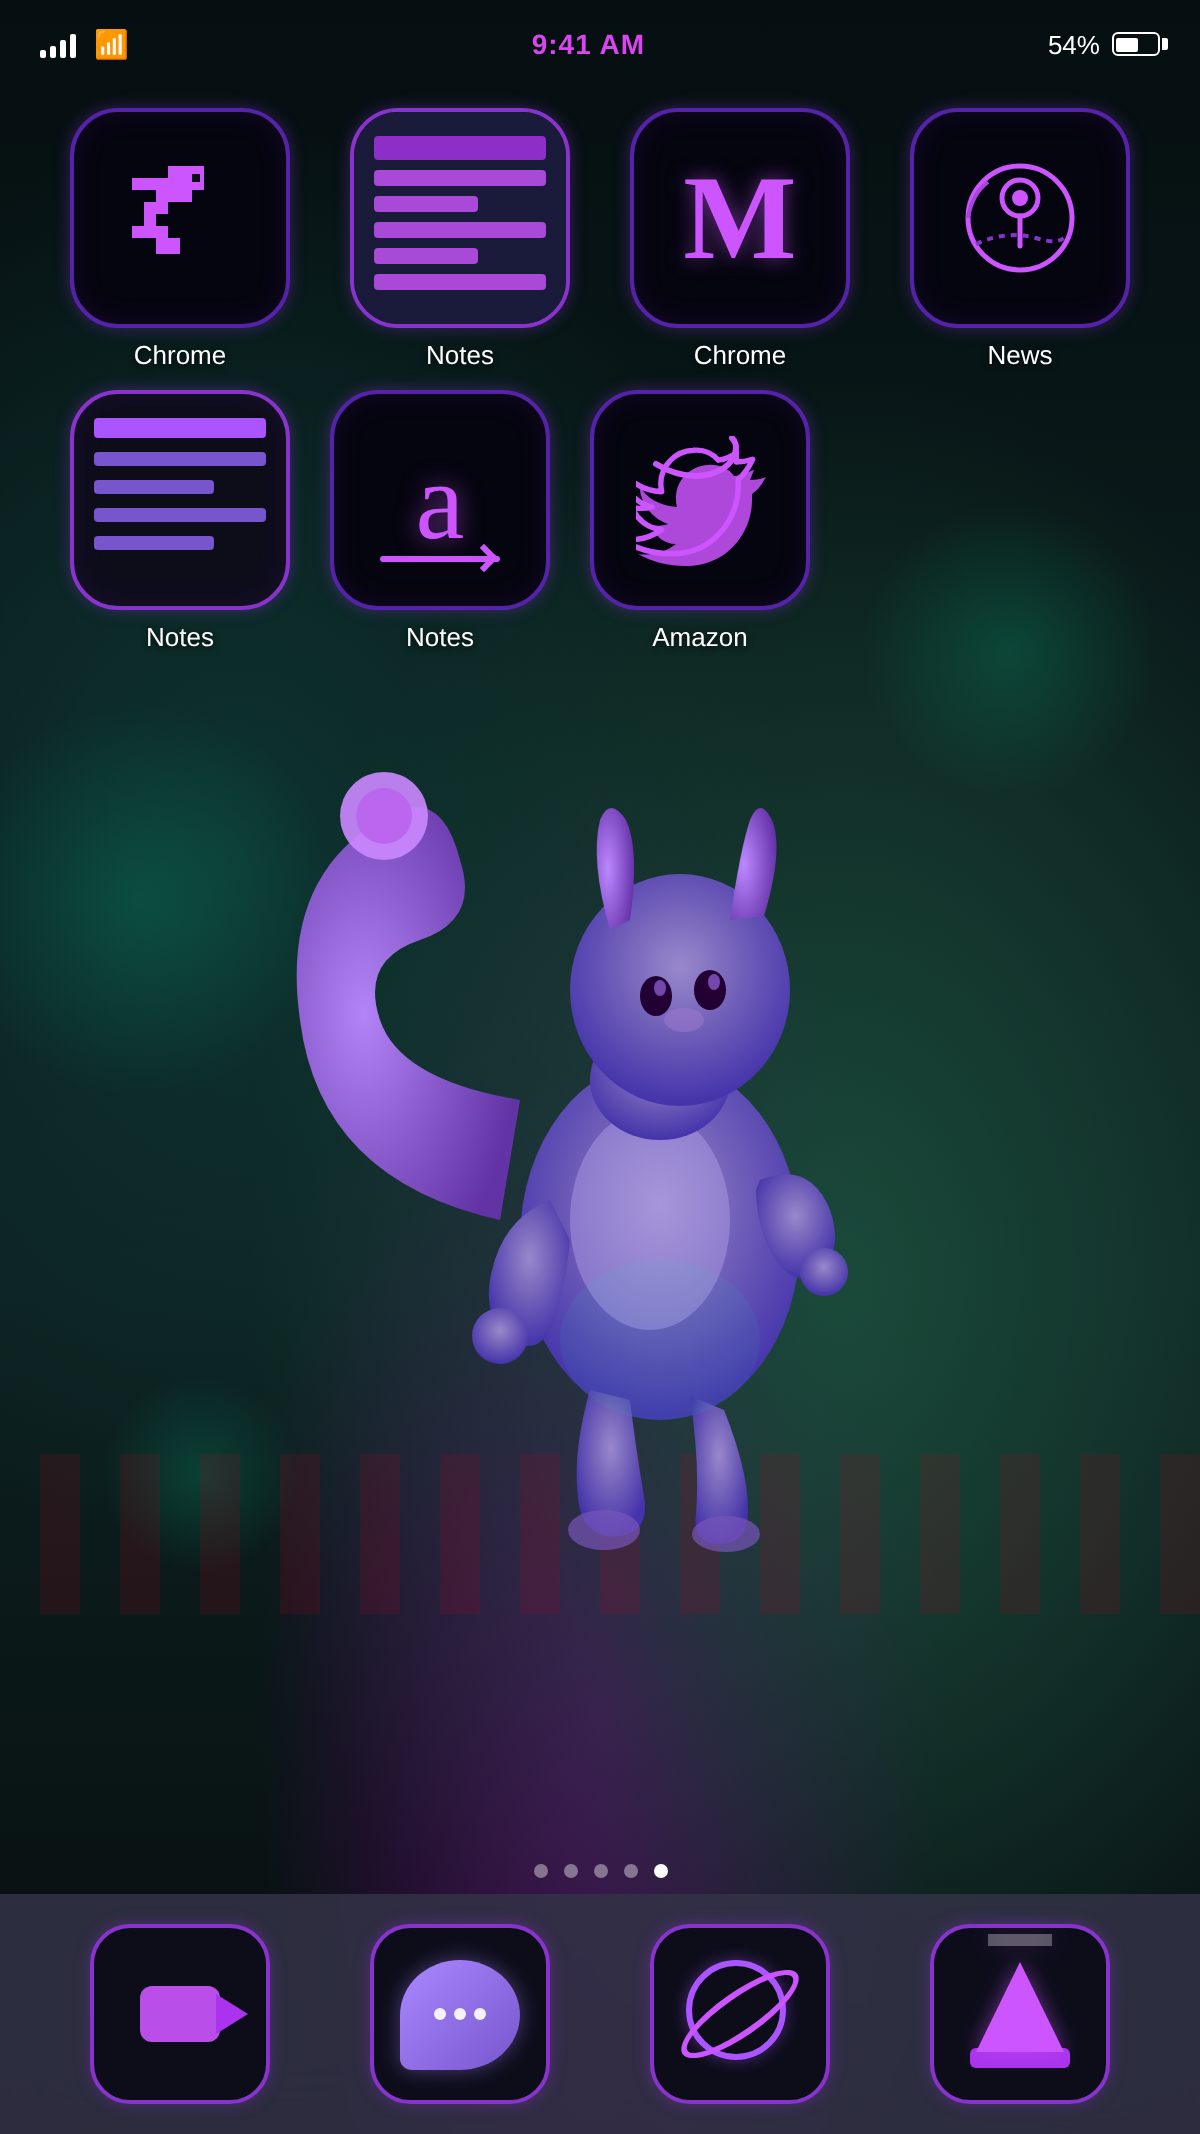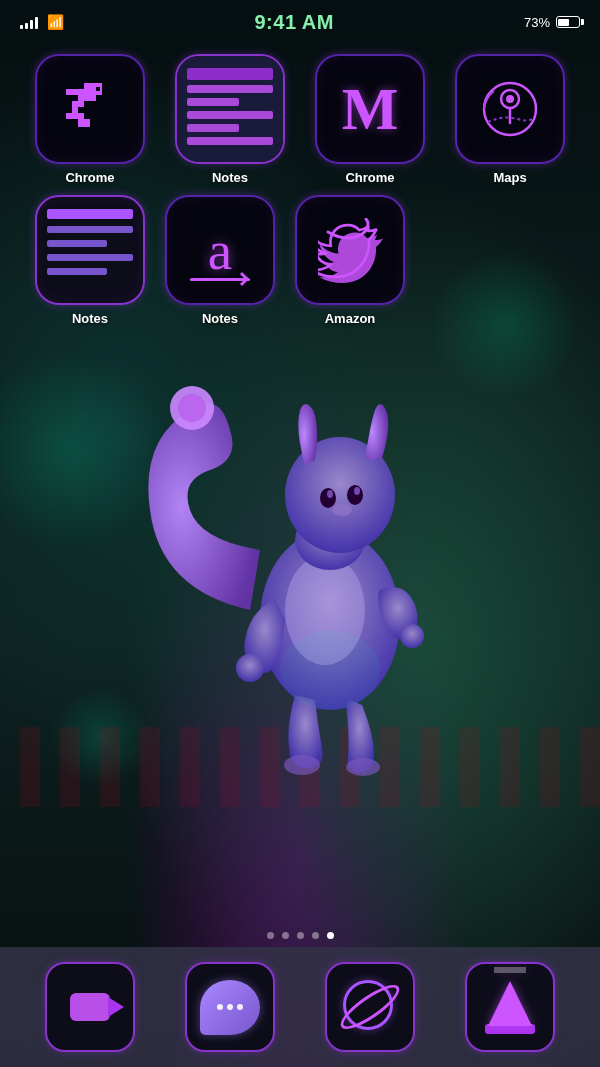--- a/index.html
+++ b/index.html
@@ -107,22 +107,22 @@
     .bar3 { height: 9px; }
     .bar4 { height: 12px; }
 
     .wifi-icon {
       color: #fff;
       font-size: 14px;
       margin-left: 4px;
     }
 
     .status-center {
-      color: #86efac;
-      font-size: 20px;
+      color: #d946ef;
+      font-size: 14px;
       font-weight: 600;
       letter-spacing: 0.5px;
     }
 
     .status-right {
       display: flex;
       align-items: center;
       gap: 6px;
       color: #fff;
       font-size: 13px;
@@ -203,21 +203,21 @@
     }
 
     .app-icon.dark {
       background: #05050f;
       border-color: #5522aa;
     }
 
     .app-label {
       color: #fff;
       font-size: 13px;
-      font-weight: 700;
+      font-weight: 400;
       text-align: right;
       text-shadow: 0 1px 3px rgba(0,0,0,0.8);
     }
 
     
     .news-icon-inner {
       background: #1a1a3a;
       width: 100%;
       height: 100%;
       display: flex;
@@ -537,21 +537,21 @@
       <div class="bar bar2"></div>
       <div class="bar bar3"></div>
       <div class="bar bar4"></div>
     </div>
     <span class="wifi-icon">📶</span>
   </div>
 
   <div class="status-center">9:41 AM</div>
 
   <div class="status-right">
-    <span>73%</span>
+    <span>54%</span>
     <div class="battery-container">
       <div class="battery">
         <div class="battery-fill"></div>
       </div>
     </div>
   </div>
 </div>
 
 <div class="app-grid">
 
@@ -618,21 +618,21 @@
 
           <circle cx="32" cy="22" r="9" fill="none" stroke="#cc55ff" stroke-width="2.5"></circle>
           <circle cx="32" cy="22" r="4" fill="#cc55ff"></circle>
           <path d="M 32 31 L 32 46" stroke="#cc55ff" stroke-width="2.5" stroke-linecap="round"></path>
 
           <path d="M 10 45 Q 25 38 40 42 Q 52 46 56 40" fill="none" stroke="#8833cc" stroke-width="2" stroke-dasharray="3,3"></path>
 
           <path d="M 6 32 Q 8 20 16 14" fill="none" stroke="#aa44dd" stroke-width="2"></path>
         </svg>
       </div>
-      <span class="app-label">Maps</span>
+      <span class="app-label">News</span>
     </div>
 
   </div>
 
   <div class="app-row" style="justify-content: flex-start; gap: 0; padding-left: 10px;">
 
     <div class="app-item" style="margin-right: 10px;">
       <div class="app-icon">
         <div class="notes-icon-inner">
           <div class="notes-line"></div>

